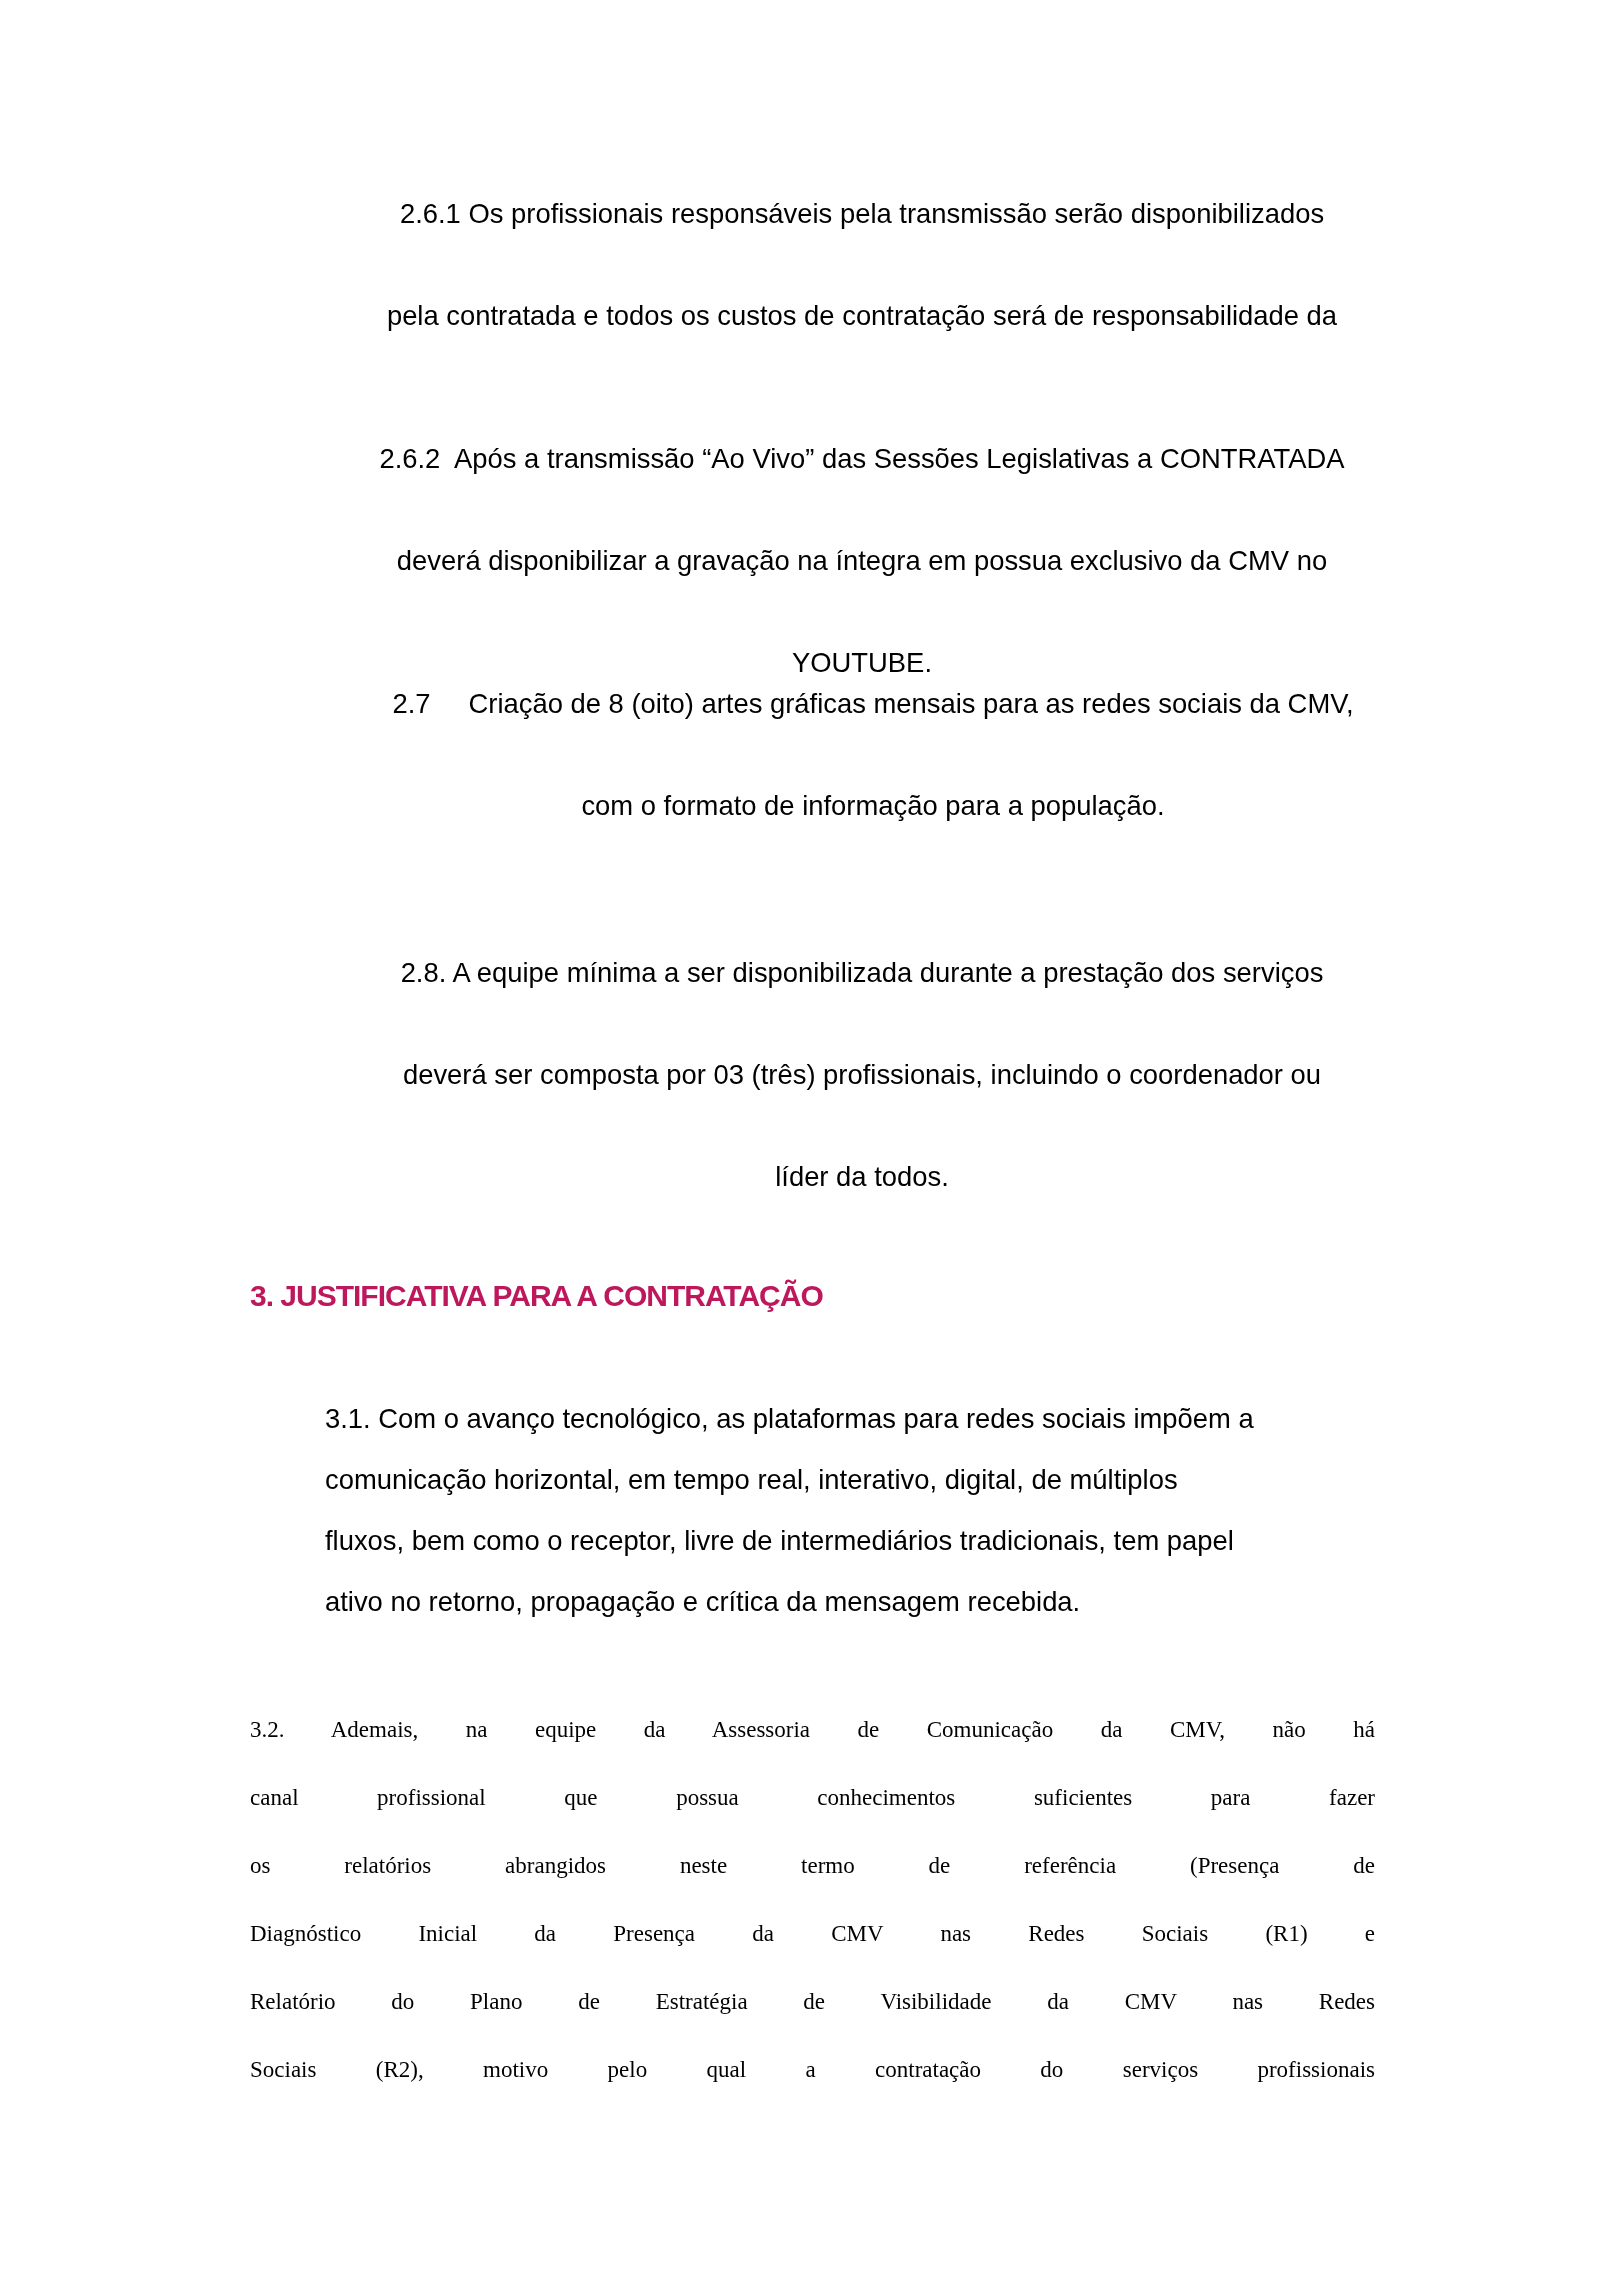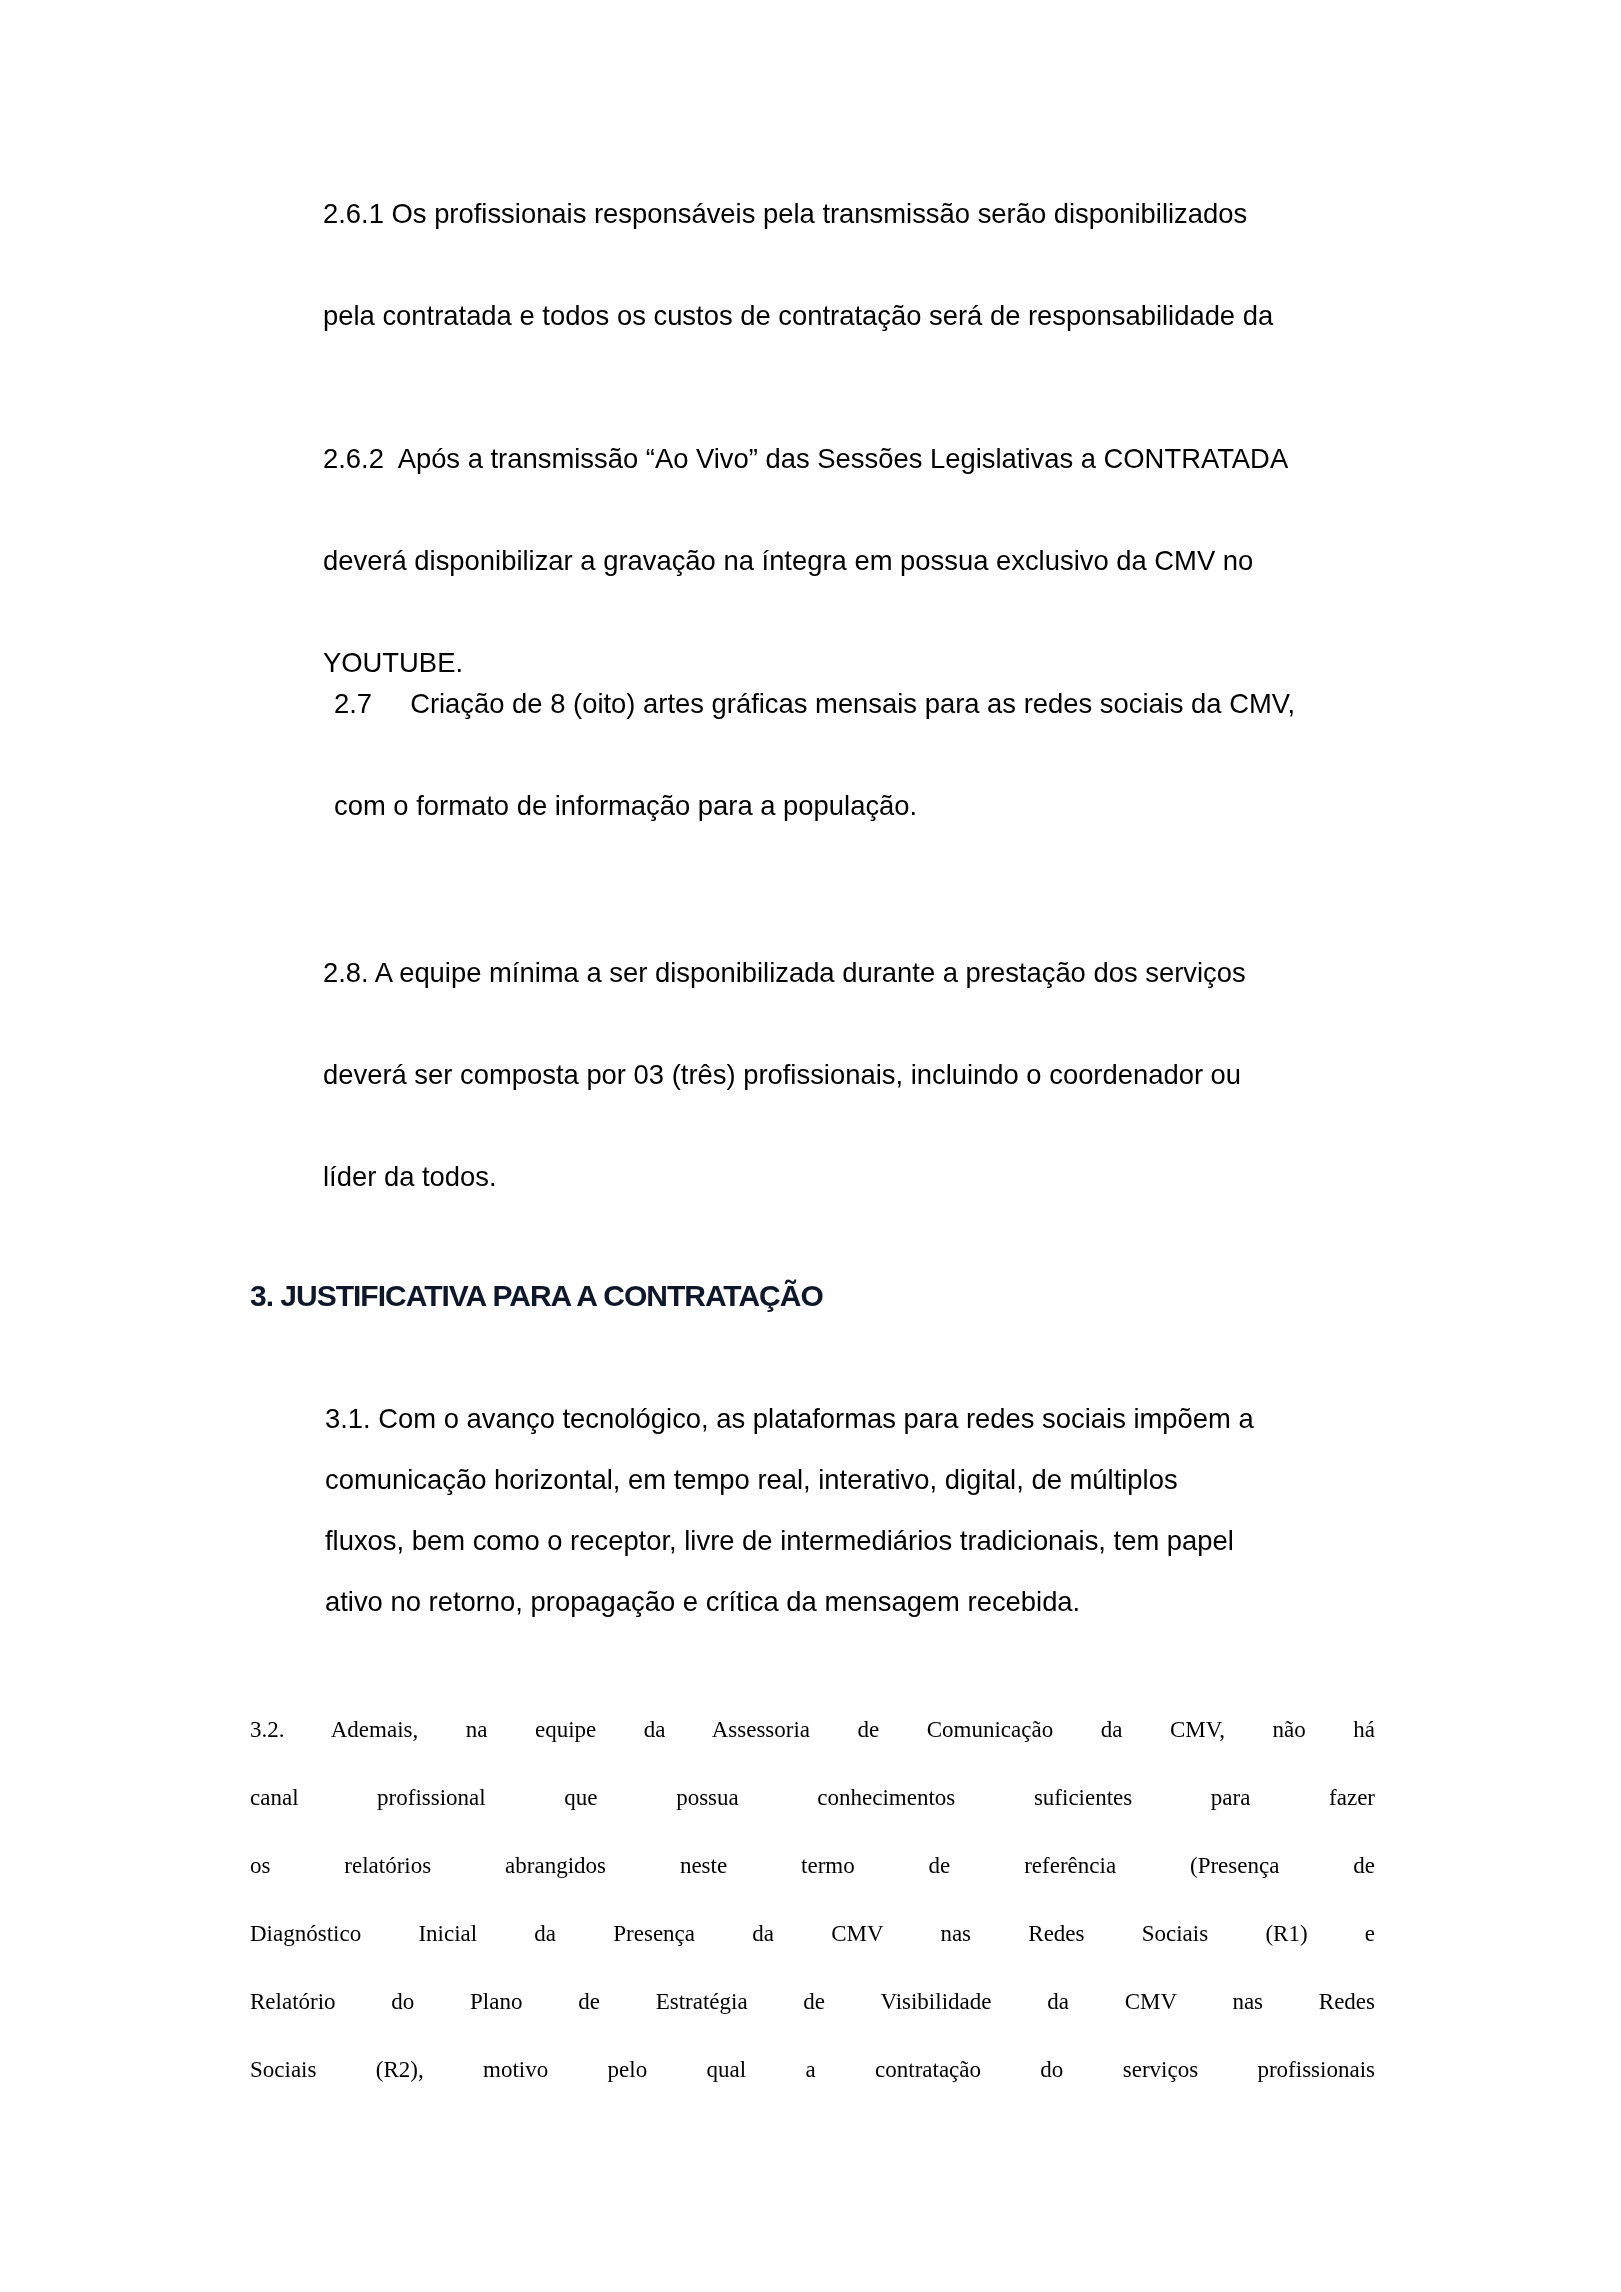--- a/index.html
+++ b/index.html
@@ -18,35 +18,36 @@
   .para {
     position: absolute;
     font-family: "Liberation Sans", sans-serif;
     font-size: 27.4px;
     color: #000000;
   }
   .para.sans .line {
     height: 102px;
     line-height: 102px;
     white-space: pre;
+    text-align: center;
   }
   .para.sans-tight .line {
     height: 61px;
     line-height: 61px;
     white-space: pre;
   }
   .heading {
     position: absolute;
     font-family: "Liberation Sans", sans-serif;
     font-weight: 700;
     font-size: 30px;
     letter-spacing: -1px;
     line-height: 39px;
     white-space: pre;
-    color: #0f172a;
+    color: #be185d;
   }
   .para.serif {
     font-family: "Liberation Serif", serif;
     font-size: 23px;
   }
   .para.serif .line {
     height: 68px;
     line-height: 68px;
     text-align: justify;
     text-align-last: justify;

